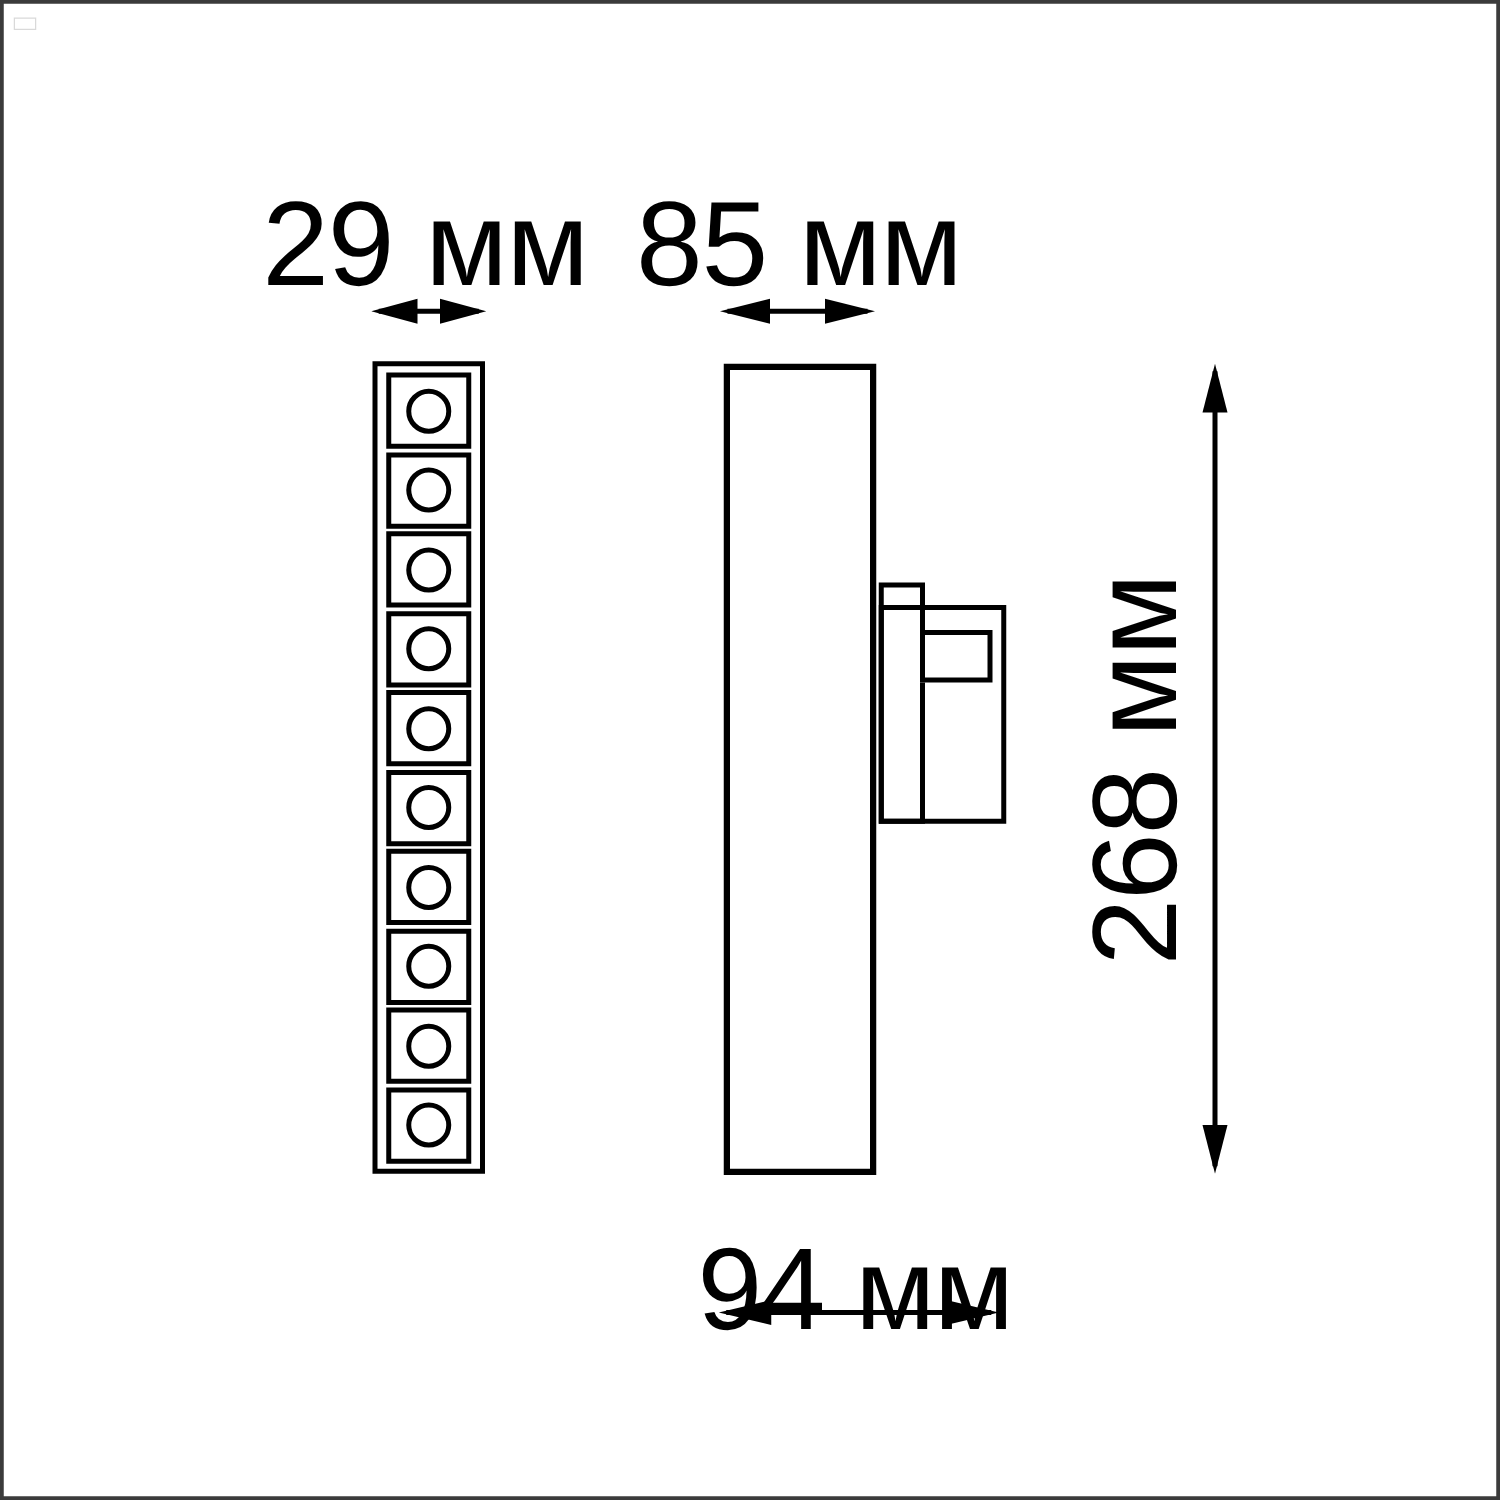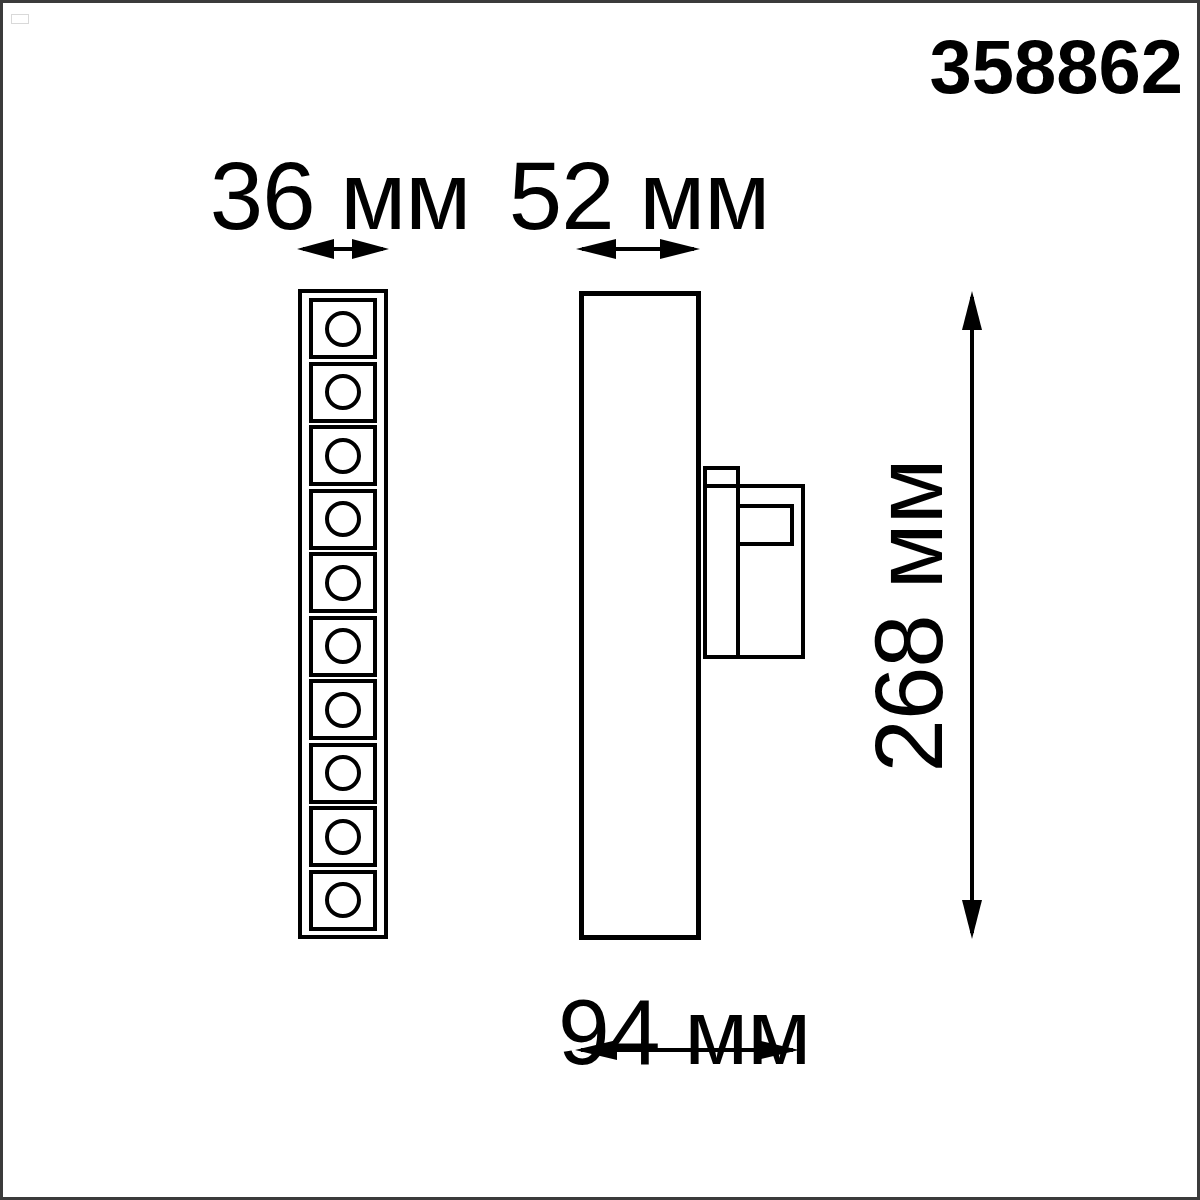--- a/index.html
+++ b/index.html
@@ -113,24 +113,23 @@
   }
   svg{display:block;}
 </style>
 </head>
 <body>
 
 <div class="canvas">
 
   <div class="scan-artifact"></div>
 
-  <div class="product-code">358862</div>
 
-  <div class="dim-label" style="left:337px;top:193px;">36 мм</div>
-  <div class="dim-label" style="left:636px;top:193px;">52 мм</div>
+  <div class="dim-label" style="left:337px;top:193px;">29 мм</div>
+  <div class="dim-label" style="left:636px;top:193px;">85 мм</div>
 
   <svg class="abs" style="left:294px;top:234px;" width="92" height="24" viewBox="0 0 92 24">
     <line x1="6" y1="12" x2="86" y2="12" stroke="#000" stroke-width="4"></line>
     <polygon points="0,12 37,2 37,22" fill="#000"></polygon>
     <polygon points="92,12 55,2 55,22" fill="#000"></polygon>
   </svg>
   <svg class="abs" style="left:573px;top:234px;" width="124" height="24" viewBox="0 0 124 24">
     <line x1="6" y1="12" x2="118" y2="12" stroke="#000" stroke-width="4"></line>
     <polygon points="0,12 40,2 40,22" fill="#000"></polygon>
     <polygon points="124,12 84,2 84,22" fill="#000"></polygon>

